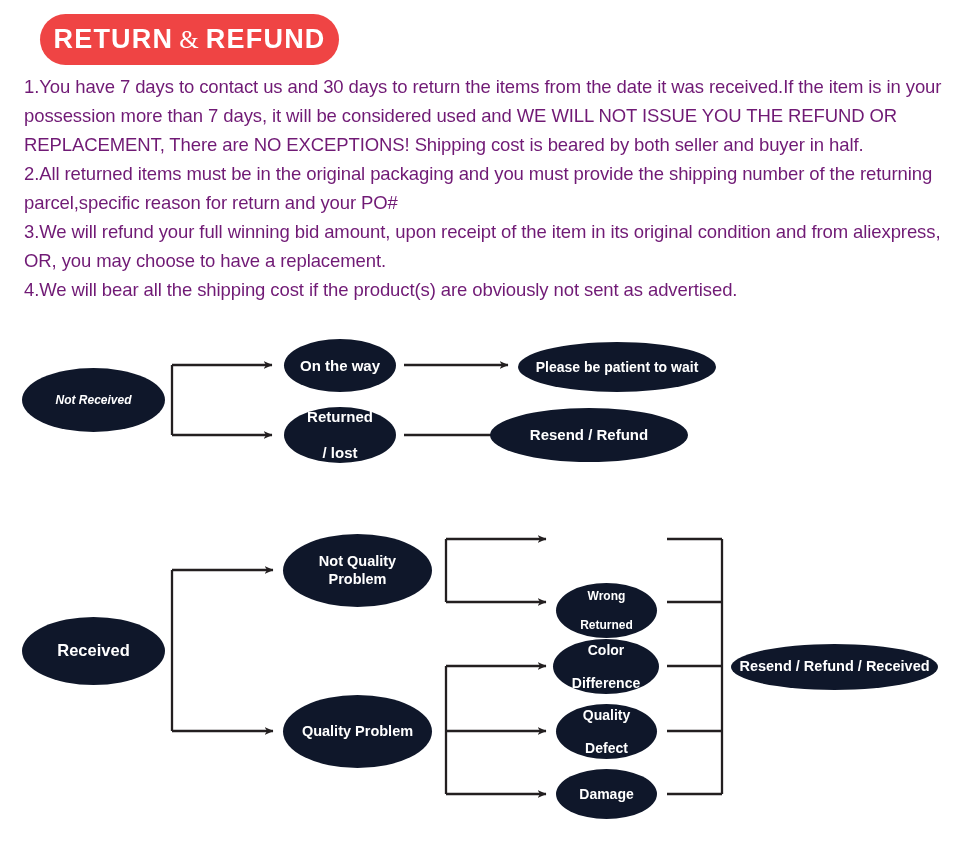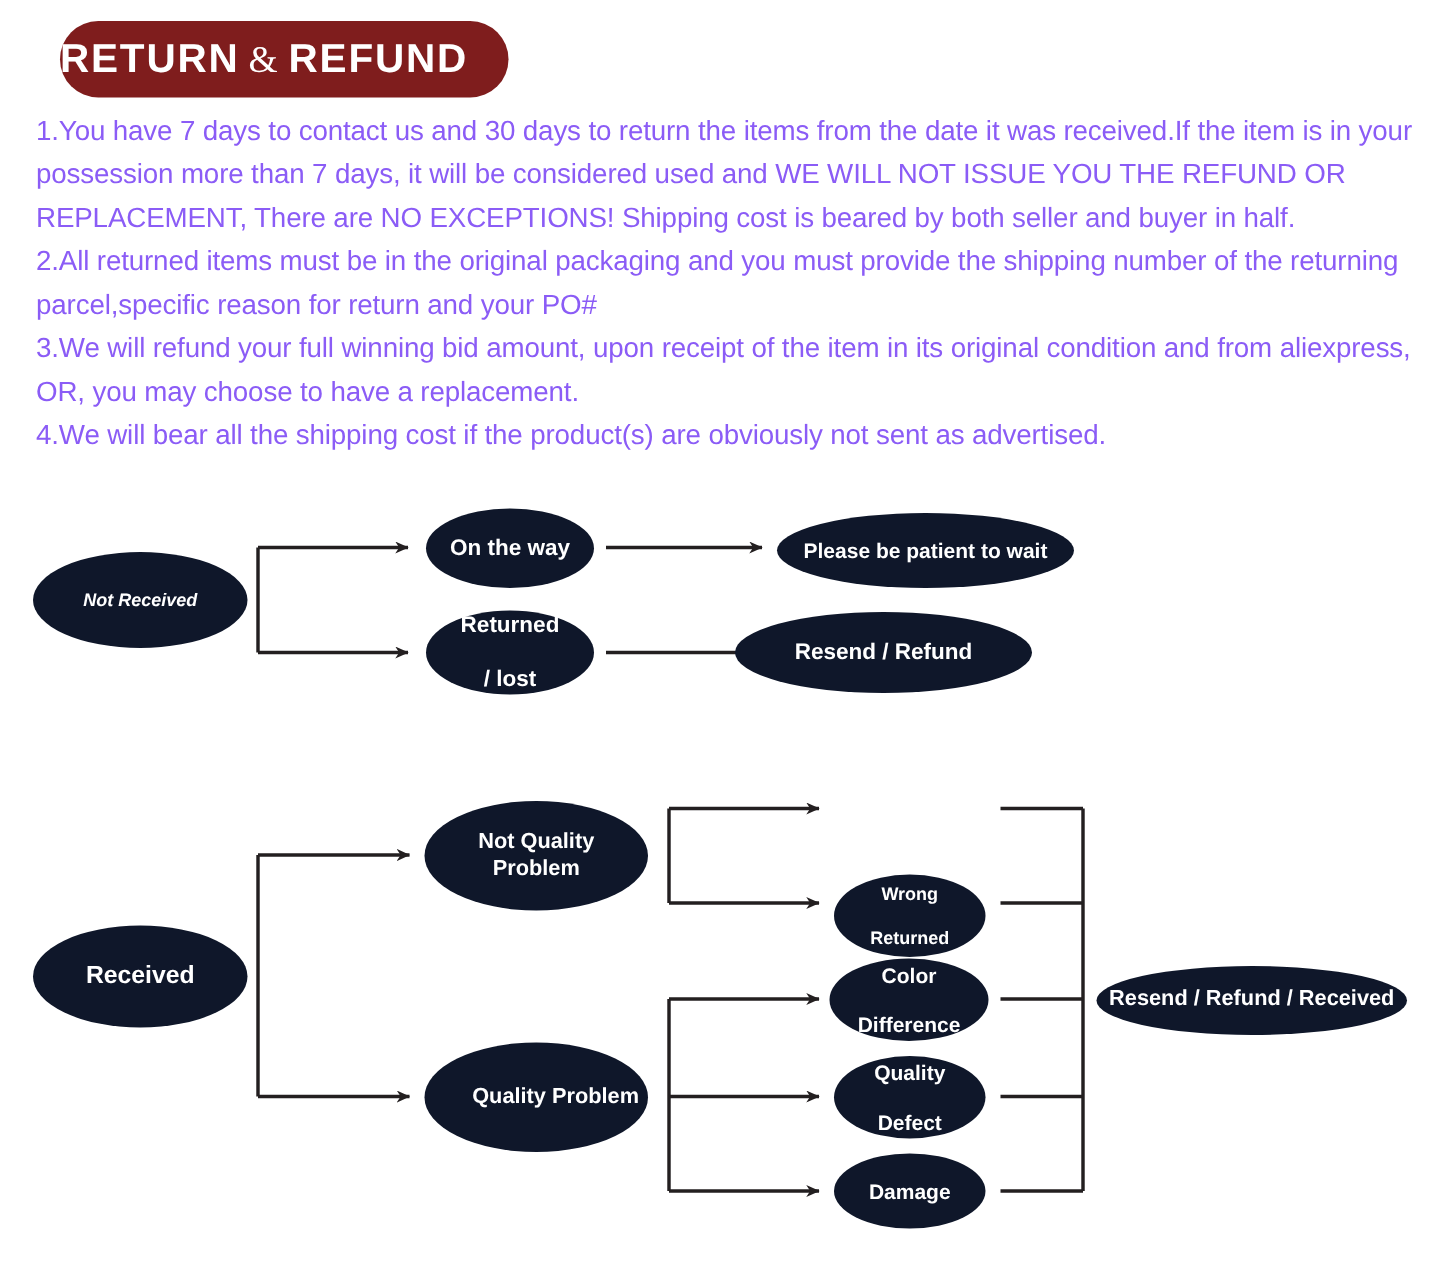--- a/index.html
+++ b/index.html
@@ -19,25 +19,25 @@
     overflow: hidden;
   }
 
   
   .title-badge {
     position: absolute;
     left: 40px;
     top: 14px;
     width: 299px;
     height: 51px;
-    background: #7f1d1d;
+    background: #ef4444;
     border-radius: 26px;
     display: flex;
     align-items: center;
-    justify-content: flex-start;
+    justify-content: center;
   }
   .title-badge .title-text {
     color: #ffffff;
     font-size: 27px;
     font-weight: bold;
     letter-spacing: 1.2px;
     white-space: nowrap;
   }
   .title-badge .amp {
     font-family: "Liberation Serif", serif;
@@ -50,21 +50,21 @@
   .policy {
     position: absolute;
     left: 24px;
     top: 72px;
     width: 920px;
   }
   .policy p {
     margin: 0;
     font-size: 18.5px;
     line-height: 29px;
-    color: #8b5cf6;
+    color: #701a75;
     letter-spacing: -0.1px;
   }
 
   
   .flow-layer {
     position: absolute;
     left: 0;
     top: 0;
     width: 958px;
     height: 841px;
@@ -89,21 +89,21 @@
 
   
   .n-not-received   { left: 22px;  top: 368px; width: 143px; height: 64px; font-size: 12px; font-style: italic; }
   .n-on-the-way     { left: 284px; top: 339px; width: 112px; height: 53px; font-size: 15px; }
   .n-returned-lost  { left: 284px; top: 407px; width: 112px; height: 56px; font-size: 15px; }
   .n-be-patient     { left: 518px; top: 342px; width: 198px; height: 50px; font-size: 14px; }
   .n-resend-refund  { left: 490px; top: 408px; width: 198px; height: 54px; font-size: 15px; }
 
   .n-received       { left: 22px;  top: 617px; width: 143px; height: 68px; font-size: 16.5px; }
   .n-not-quality    { left: 283px; top: 534px; width: 149px; height: 73px; font-size: 14.5px; }
-  .n-quality        { left: 283px; top: 695px; width: 149px; height: 73px; font-size: 14.5px; justify-content: flex-end; }
+  .n-quality        { left: 283px; top: 695px; width: 149px; height: 73px; font-size: 14.5px; }
   .n-not-fit        { left: 556px; top: 514px; width: 101px; height: 50px; font-size: 14px; }
   .n-wrong-delivery { left: 556px; top: 583px; width: 101px; height: 55px; font-size: 12px; }
   .n-color-diff     { left: 553px; top: 639px; width: 106px; height: 55px; font-size: 14px; }
   .n-quality-defect { left: 556px; top: 704px; width: 101px; height: 55px; font-size: 14px; }
   .n-damage         { left: 556px; top: 769px; width: 101px; height: 50px; font-size: 14px; }
   .n-final          { left: 731px; top: 644px; width: 207px; height: 46px; font-size: 14.5px; }
 </style>
 </head>
 <body>
 

